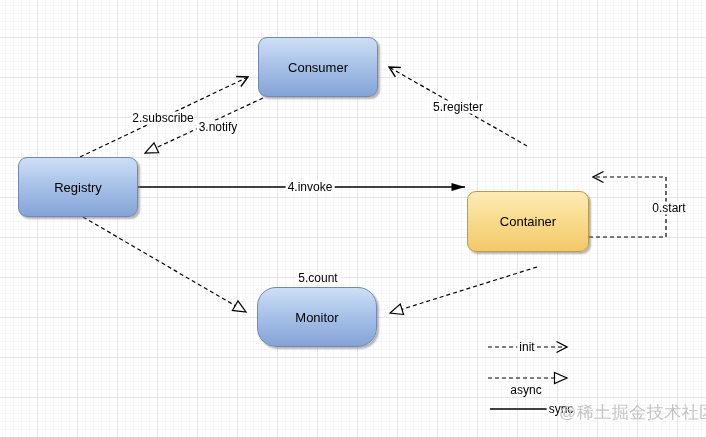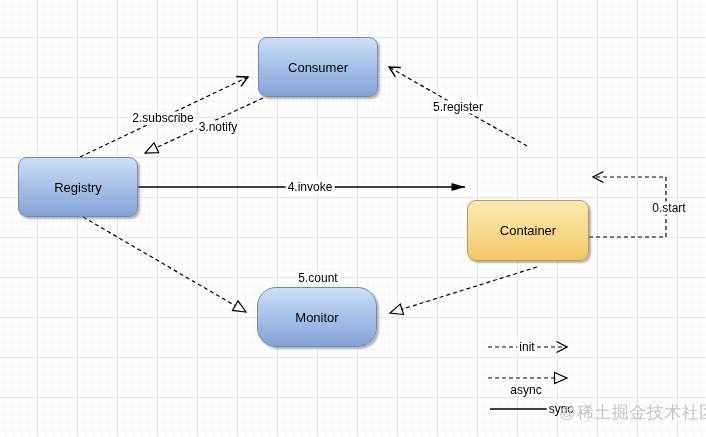--- a/index.html
+++ b/index.html
@@ -105,21 +105,21 @@
 
   <div class="node blue" style="left:258px; top:37px;">
     <span>Consumer</span>
   </div>
 
   <div class="node blue" style="left:18px; top:157px;">
     <span>Registry</span>
   </div>
 
 
-  <div class="node yellow" style="left:467px; top:200px; width:122px; height:61px;">
+  <div class="node yellow" style="left:467px; top:191px; width:122px; height:61px;">
     <span>Container</span>
   </div>
 
   <div class="node blue" style="left:257px; top:287px;border-radius:19px;">
     <span>Monitor</span>
   </div>
 
   <div class="elabel" style="left:163px; top:118px;">2.subscribe</div>
   <div class="elabel" style="left:218px; top:127px;">3.notify</div>
   <div class="elabel" style="left:458px; top:107px;">5.register</div>

